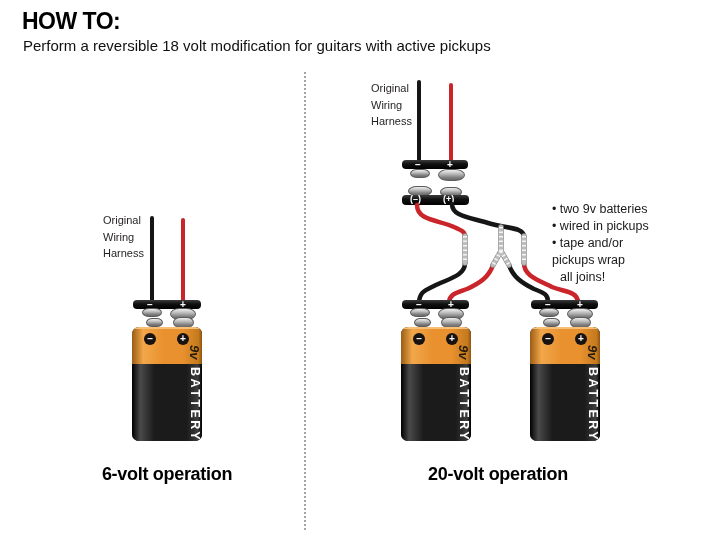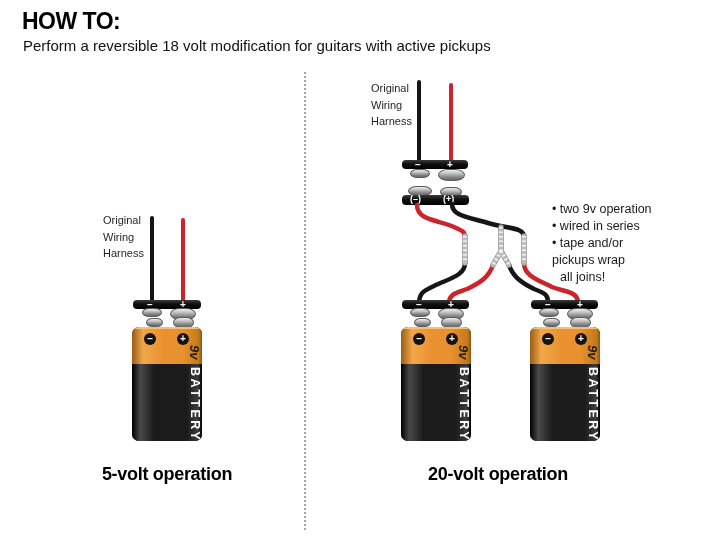--- a/index.html
+++ b/index.html
@@ -110,21 +110,21 @@
       <div class="batt-orange">
         <span class="bcirc minus">–</span>
         <span class="bcirc plus">+</span>
         <span class="v-label">9v</span>
       </div>
       <div class="batt-black">
         <span class="brand">BATTERY</span>
       </div>
     </div>
 
-    <div class="caption" style="left:57px; top:464px;">5-volt operation</div>
+    <div class="caption" style="left:57px; top:464px;">6-volt operation</div>
   </section>
 
   <section>
     <div class="harness-label" style="left:371px; top:80px;">Original
 Wiring
 Harness</div>
 
     <div class="wire-v wire-black" style="left:417px; top:80px; height:84px;"></div>
     <div class="wire-v wire-red" style="left:449px; top:83px; height:81px;"></div>
 
@@ -199,22 +199,22 @@
         <span class="bcirc minus">–</span>
         <span class="bcirc plus">+</span>
         <span class="v-label">9v</span>
       </div>
       <div class="batt-black">
         <span class="brand">BATTERY</span>
       </div>
     </div>
 
     <div class="notes">
-      <div>• two 9v operation</div>
-      <div>• wired in series</div>
+      <div>• two 9v batteries</div>
+      <div>• wired in pickups</div>
       <div>• tape and/or pickups wrap</div>
       <div class="indent">all joins!</div>
     </div>
 
     <div class="caption" style="left:388px; top:464px;">20-volt operation</div>
   </section>
 
 </div>
 
 </body></html>

